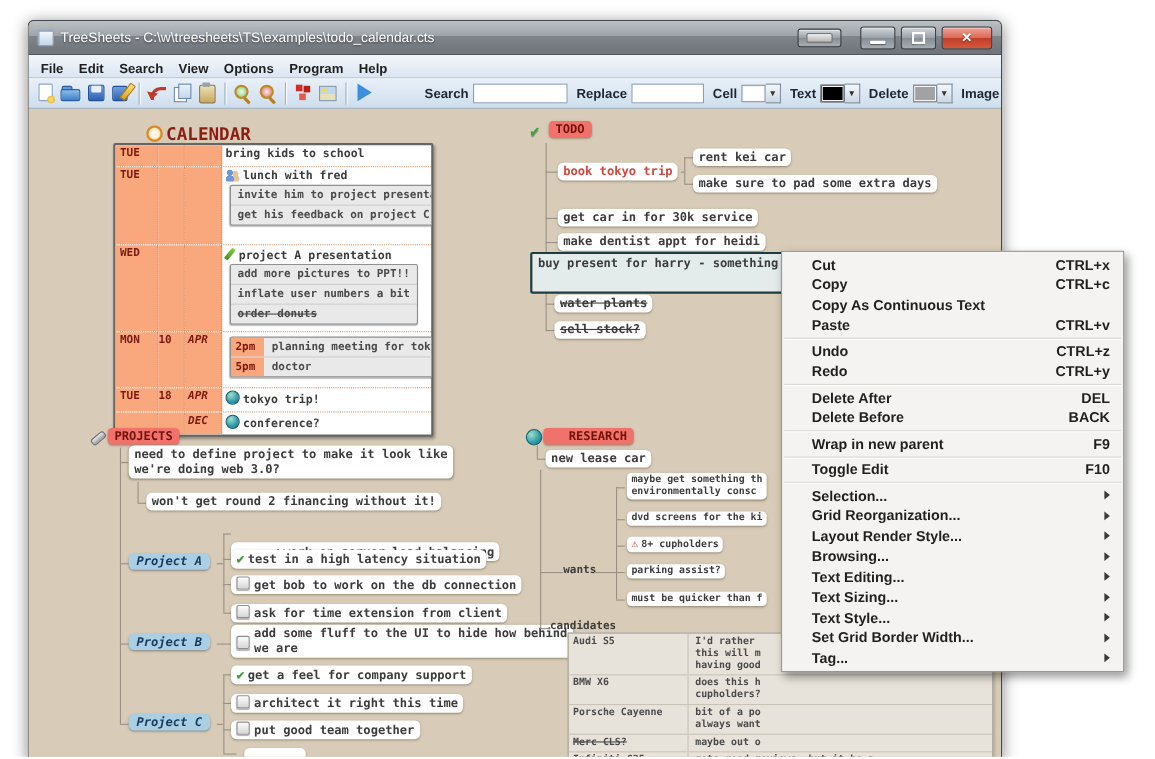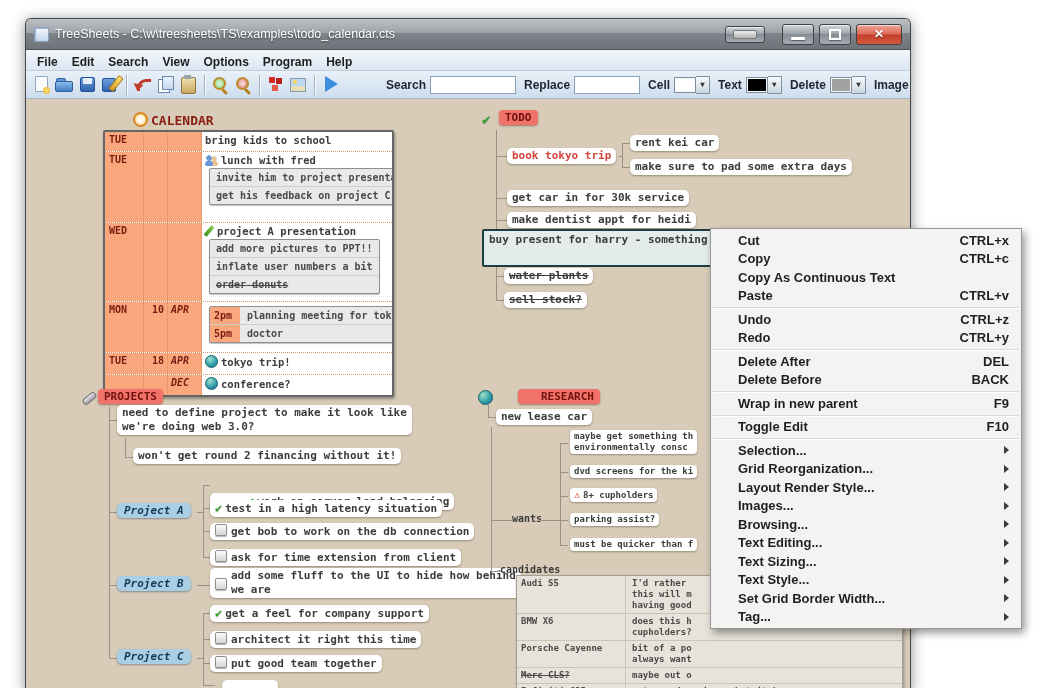--- a/index.html
+++ b/index.html
@@ -105,21 +105,21 @@
   .cell{position:absolute;background:#fff;border-radius:5px;padding:1px 5px;font-size:11px;
     line-height:14px;white-space:nowrap;box-shadow:0 1px 2px rgba(90,80,60,.5);}
   .scell{position:absolute;background:#fff;border-radius:4px;padding:1px 4px;font-size:9px;
     line-height:11px;white-space:nowrap;box-shadow:0 1px 2px rgba(90,80,60,.5);}
   .strike{text-decoration:line-through;}
   .red{color:#d4453c;}
   .selcell{position:absolute;background:#e3ebeb;border:2px solid #1d3d42;border-radius:2px;
     padding:1px 5px;font-size:11px;line-height:15px;white-space:nowrap;overflow:hidden;}
   .pill{position:absolute;background:#f1726b;border-radius:4px;padding:1px 6px;font-size:11px;
     color:#70120c;box-shadow:0 1px 2px rgba(90,40,30,.5);white-space:nowrap;}
-  .hdrplain{position:absolute;font-size:13px;color:#8b1d12;white-space:nowrap;padding-left:47px;}
+  .hdrplain{position:absolute;font-size:16px;color:#8b1d12;white-space:nowrap;padding-left:47px;}
   .ppill{position:absolute;background:#aacfe4;border-radius:5px;padding:1px 7px;font-size:11px;
     font-style:italic;color:#173a5a;box-shadow:0 1px 2px rgba(60,70,90,.5);white-space:nowrap;}
   .plain{position:absolute;font-size:10px;white-space:nowrap;color:#3c3c3c;}
   .vline{position:absolute;width:0;border-left:1px solid #9a9083;}
   .hline{position:absolute;height:0;border-top:1px solid #9a9083;}
 
   .chk{display:inline-block;width:10px;height:10px;margin-right:4px;vertical-align:-1px;
     background:linear-gradient(#fcfcfc,#d6d6d6);border:1px solid #8e8e8e;border-radius:2px;
     box-shadow:0 1px 1px rgba(0,0,0,.3);}
   .tick::before{content:"✔";color:#2fa32f;font-size:12px;margin-right:3px;
@@ -146,21 +146,21 @@
     background:linear-gradient(#8ccc4c,#3f9020);border-radius:1px;transform:rotate(40deg);}
 
   
   .calgrid{position:absolute;left:77px;top:31px;width:287px;background:#fff;border:2px solid #666;
     border-radius:2px;box-shadow:1px 2px 3px rgba(0,0,0,.35);overflow:hidden;}
   .crow{display:flex;border-top:1px dotted #d09a74;}
   .crow:first-child{border-top:none;}
   .cday,.cnum,.cmon{background:#f9a87d;color:#7c1a10;font-size:10px;padding-top:2px;flex:none;
     border-right:1px dotted #de8a5c;}
   .cday{width:34px;padding-left:4px;}
-  .cnum{width:20px;text-align:right;padding-right:3px;}
+  .cnum{width:20px;padding-right:3px;}
   .cmon{width:30px;font-style:italic;padding-left:3px;}
   .ccont{flex:1;padding:1px 3px;font-size:10.5px;color:#3c3c3c;}
   .ctitle{white-space:nowrap;padding-top:1px;}
   .subgrid{display:inline-block;background:#e9e9e9;border:1px solid #8f8f8f;border-radius:2px;
     margin:2px 0 3px 4px;box-shadow:0 1px 1px rgba(0,0,0,.25);}
   .sgrow{padding:3px 6px;border-top:1px solid #cdcdcd;font-size:10px;color:#4a4a4a;
     white-space:nowrap;}
   .sgrow:first-child{border-top:none;}
   .sgtime{display:flex;border-top:1px solid #cdcdcd;}
   .sgtime:first-child{border-top:none;}
@@ -399,21 +399,21 @@
       <div class="hline" style="left:177px;top:514px;width:7px;"></div>
       <div class="hline" style="left:177px;top:540px;width:7px;"></div>
       <div class="hline" style="left:177px;top:564px;width:7px;"></div>
       <div class="hline" style="left:177px;top:586px;width:12px;"></div>
       <div class="cell" style="left:184px;top:506px;"><span class="tick"></span><span>get a feel for company support</span></div>
       <div class="cell" style="left:184px;top:532px;"><span class="chk"></span><span>architect it right this time</span></div>
       <div class="cell" style="left:184px;top:556px;"><span class="chk"></span><span>put good team together</span></div>
       <div class="cell" style="left:196px;top:581px;width:46px;height:13px;"></div>
 
       <span class="abs ic-globe-big" style="left:452px;top:291px;"></span>
-      <div class="pill" style="left:492px;top:290px;padding-left:23px;">RESEARCH</div>
+      <div class="pill" style="left:468px;top:290px;padding-left:23px;">RESEARCH</div>
       <div class="vline" style="left:462px;top:306px;height:12px;"></div>
       <div class="hline" style="left:462px;top:318px;width:8px;"></div>
       <div class="cell" style="left:470px;top:310px;">new lease car</div>
 
       <div class="vline" style="left:465px;top:328px;height:144px;"></div>
       <div class="hline" style="left:465px;top:421px;width:21px;"></div>
       <div class="hline" style="left:465px;top:472px;width:9px;"></div>
 
       <div class="plain" style="left:486px;top:414px;">wants</div>
       <div class="hline" style="left:514px;top:421px;width:20px;"></div>
@@ -526,24 +526,20 @@
       </div>
     <div class="mi">
         <span class="ml">Grid Reorganization...</span>
         <span class="marrow"></span>
       </div>
     <div class="mi">
         <span class="ml">Layout Render Style...</span>
         <span class="marrow"></span>
       </div>
     <div class="mi">
-        <span class="ml">Images...</span>
-        <span class="marrow"></span>
-      </div>
-    <div class="mi">
         <span class="ml">Browsing...</span>
         <span class="marrow"></span>
       </div>
     <div class="mi">
         <span class="ml">Text Editing...</span>
         <span class="marrow"></span>
       </div>
     <div class="mi">
         <span class="ml">Text Sizing...</span>
         <span class="marrow"></span>

